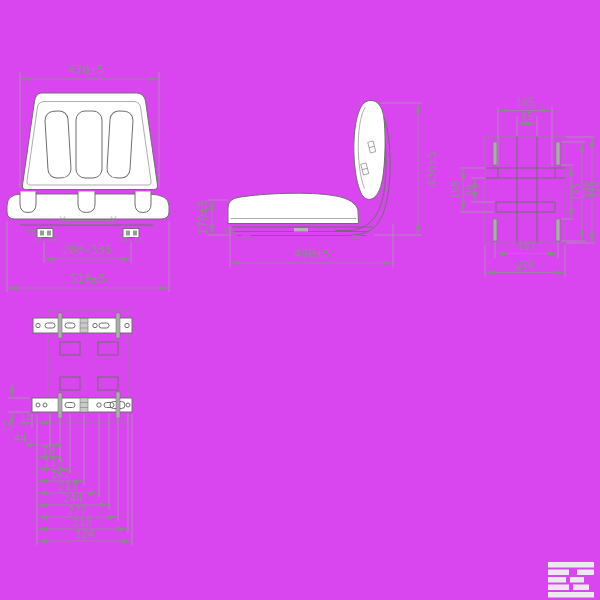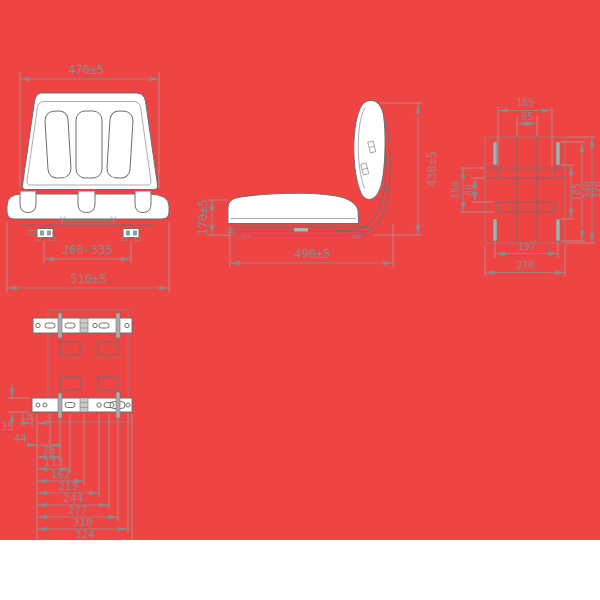--- a/index.html
+++ b/index.html
@@ -1,16 +1,16 @@
 <!DOCTYPE html>
 <html><head>
 <meta charset="utf-8">
 <style>
   html,body{margin:0;padding:0;background:#fff;}
-  .canvas{position:relative;width:600px;height:540px;background:#ef4444;overflow:hidden;
+  .canvas{position:relative;width:600px;height:600px;background:#d946ef;overflow:hidden;
           font-family:"DejaVu Sans Mono", monospace;}
   svg{display:block;}
   .ol{stroke:#6e6e6e;stroke-width:1;fill:none;}
   .of{stroke:#6e6e6e;stroke-width:1;fill:#ffffff;}
   .ot{stroke:#8a8a8a;stroke-width:0.7;fill:none;}
   .xl{stroke:#a8a8a8;stroke-width:0.7;fill:none;}
   .dl{stroke:#909090;stroke-width:0.8;fill:none;}
   .sl{fill:#adadad;stroke:#777;stroke-width:0.6;}
   text.dim{font-family:"DejaVu Sans Mono", monospace;fill:#8c8c8c;font-size:12px;text-anchor:middle;}
   text.s10{font-size:10px;}

